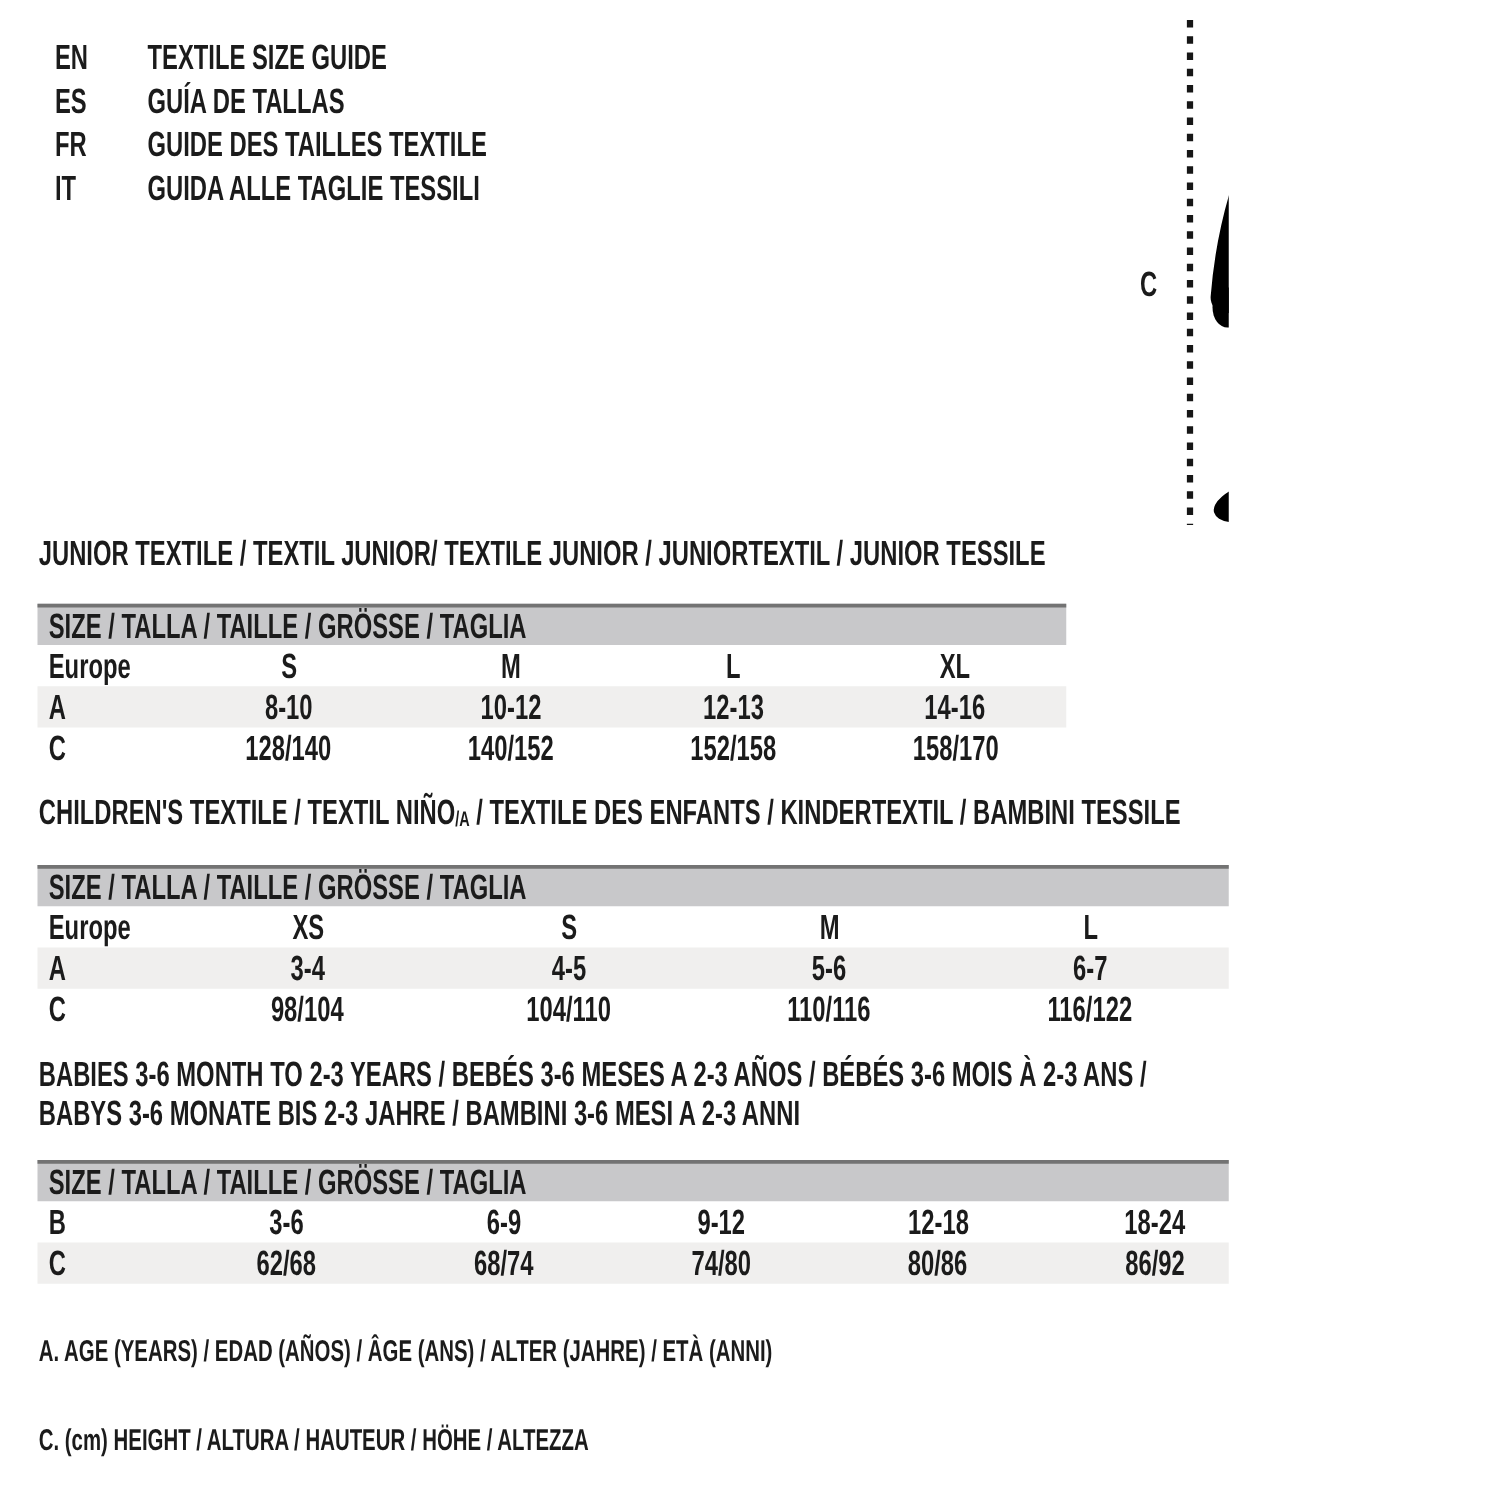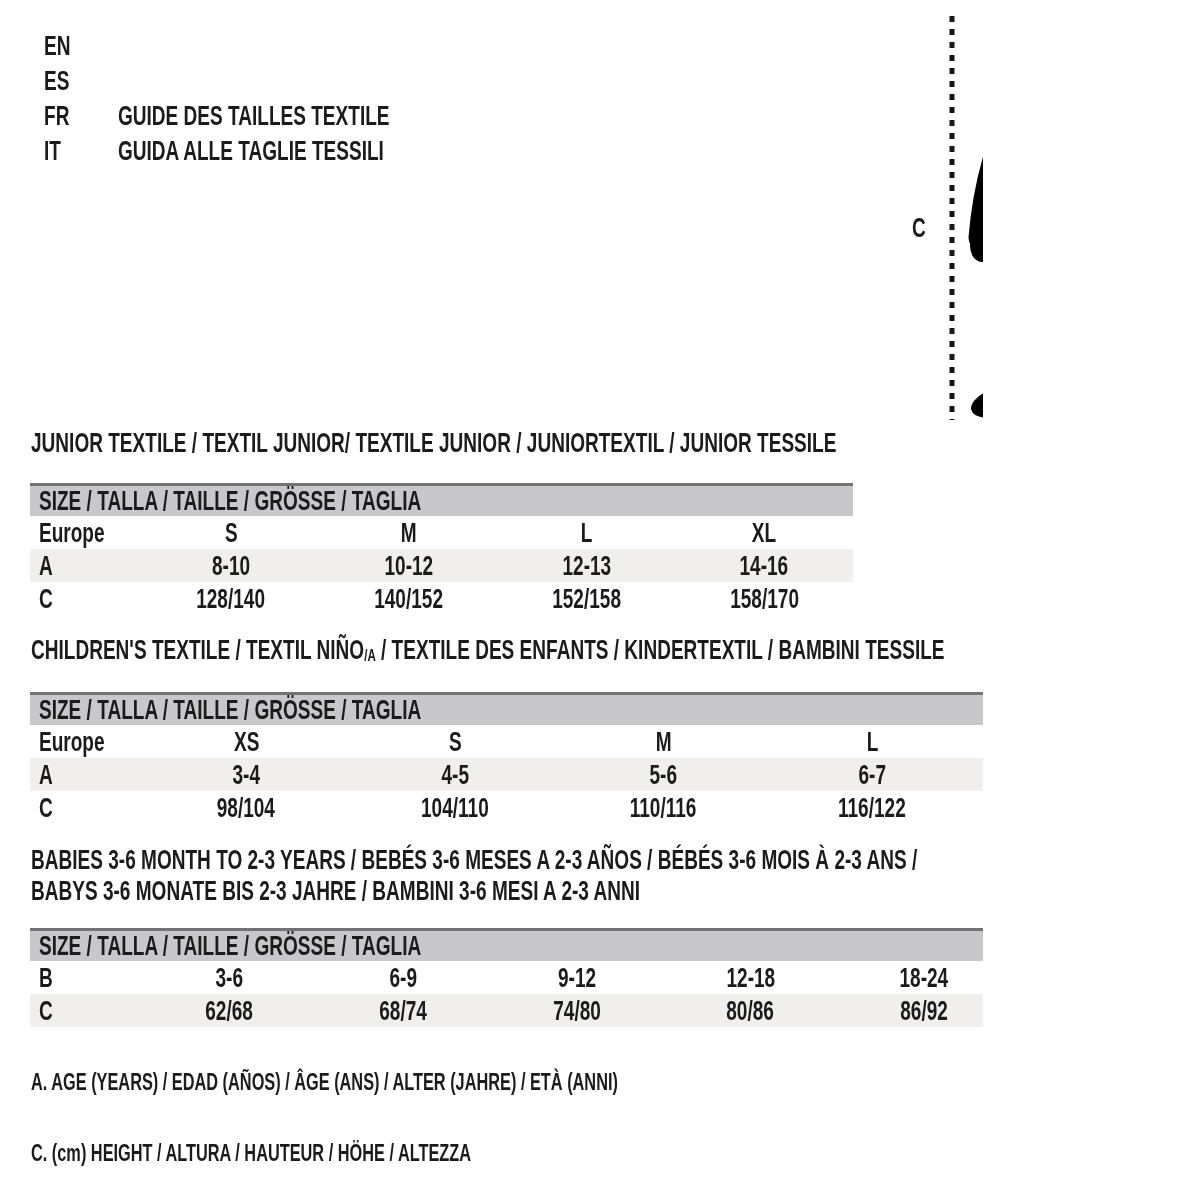--- a/index.html
+++ b/index.html
@@ -35,23 +35,25 @@
   .legend-line{position:absolute;left:31px;font-size:24px;line-height:30px;white-space:nowrap;}
 </style>
 </head>
 <body>
 
 <div class="page">
 
   <div class="lang-list">
     <div class="lang-row">
       <span class="lang-code"><span class="cond">EN</span></span>
+      <span><span class="cond">TEXTILE SIZE GUIDE</span></span>
     </div>
     <div class="lang-row">
       <span class="lang-code"><span class="cond">ES</span></span>
+      <span><span class="cond">GUÍA DE TALLAS</span></span>
     </div>
     <div class="lang-row">
       <span class="lang-code"><span class="cond">FR</span></span>
       <span><span class="cond">GUIDE DES TAILLES TEXTILE</span></span>
     </div>
     <div class="lang-row">
       <span class="lang-code"><span class="cond">IT</span></span>
       <span><span class="cond">GUIDA ALLE TAGLIE TESSILI</span></span>
     </div>
   </div>

